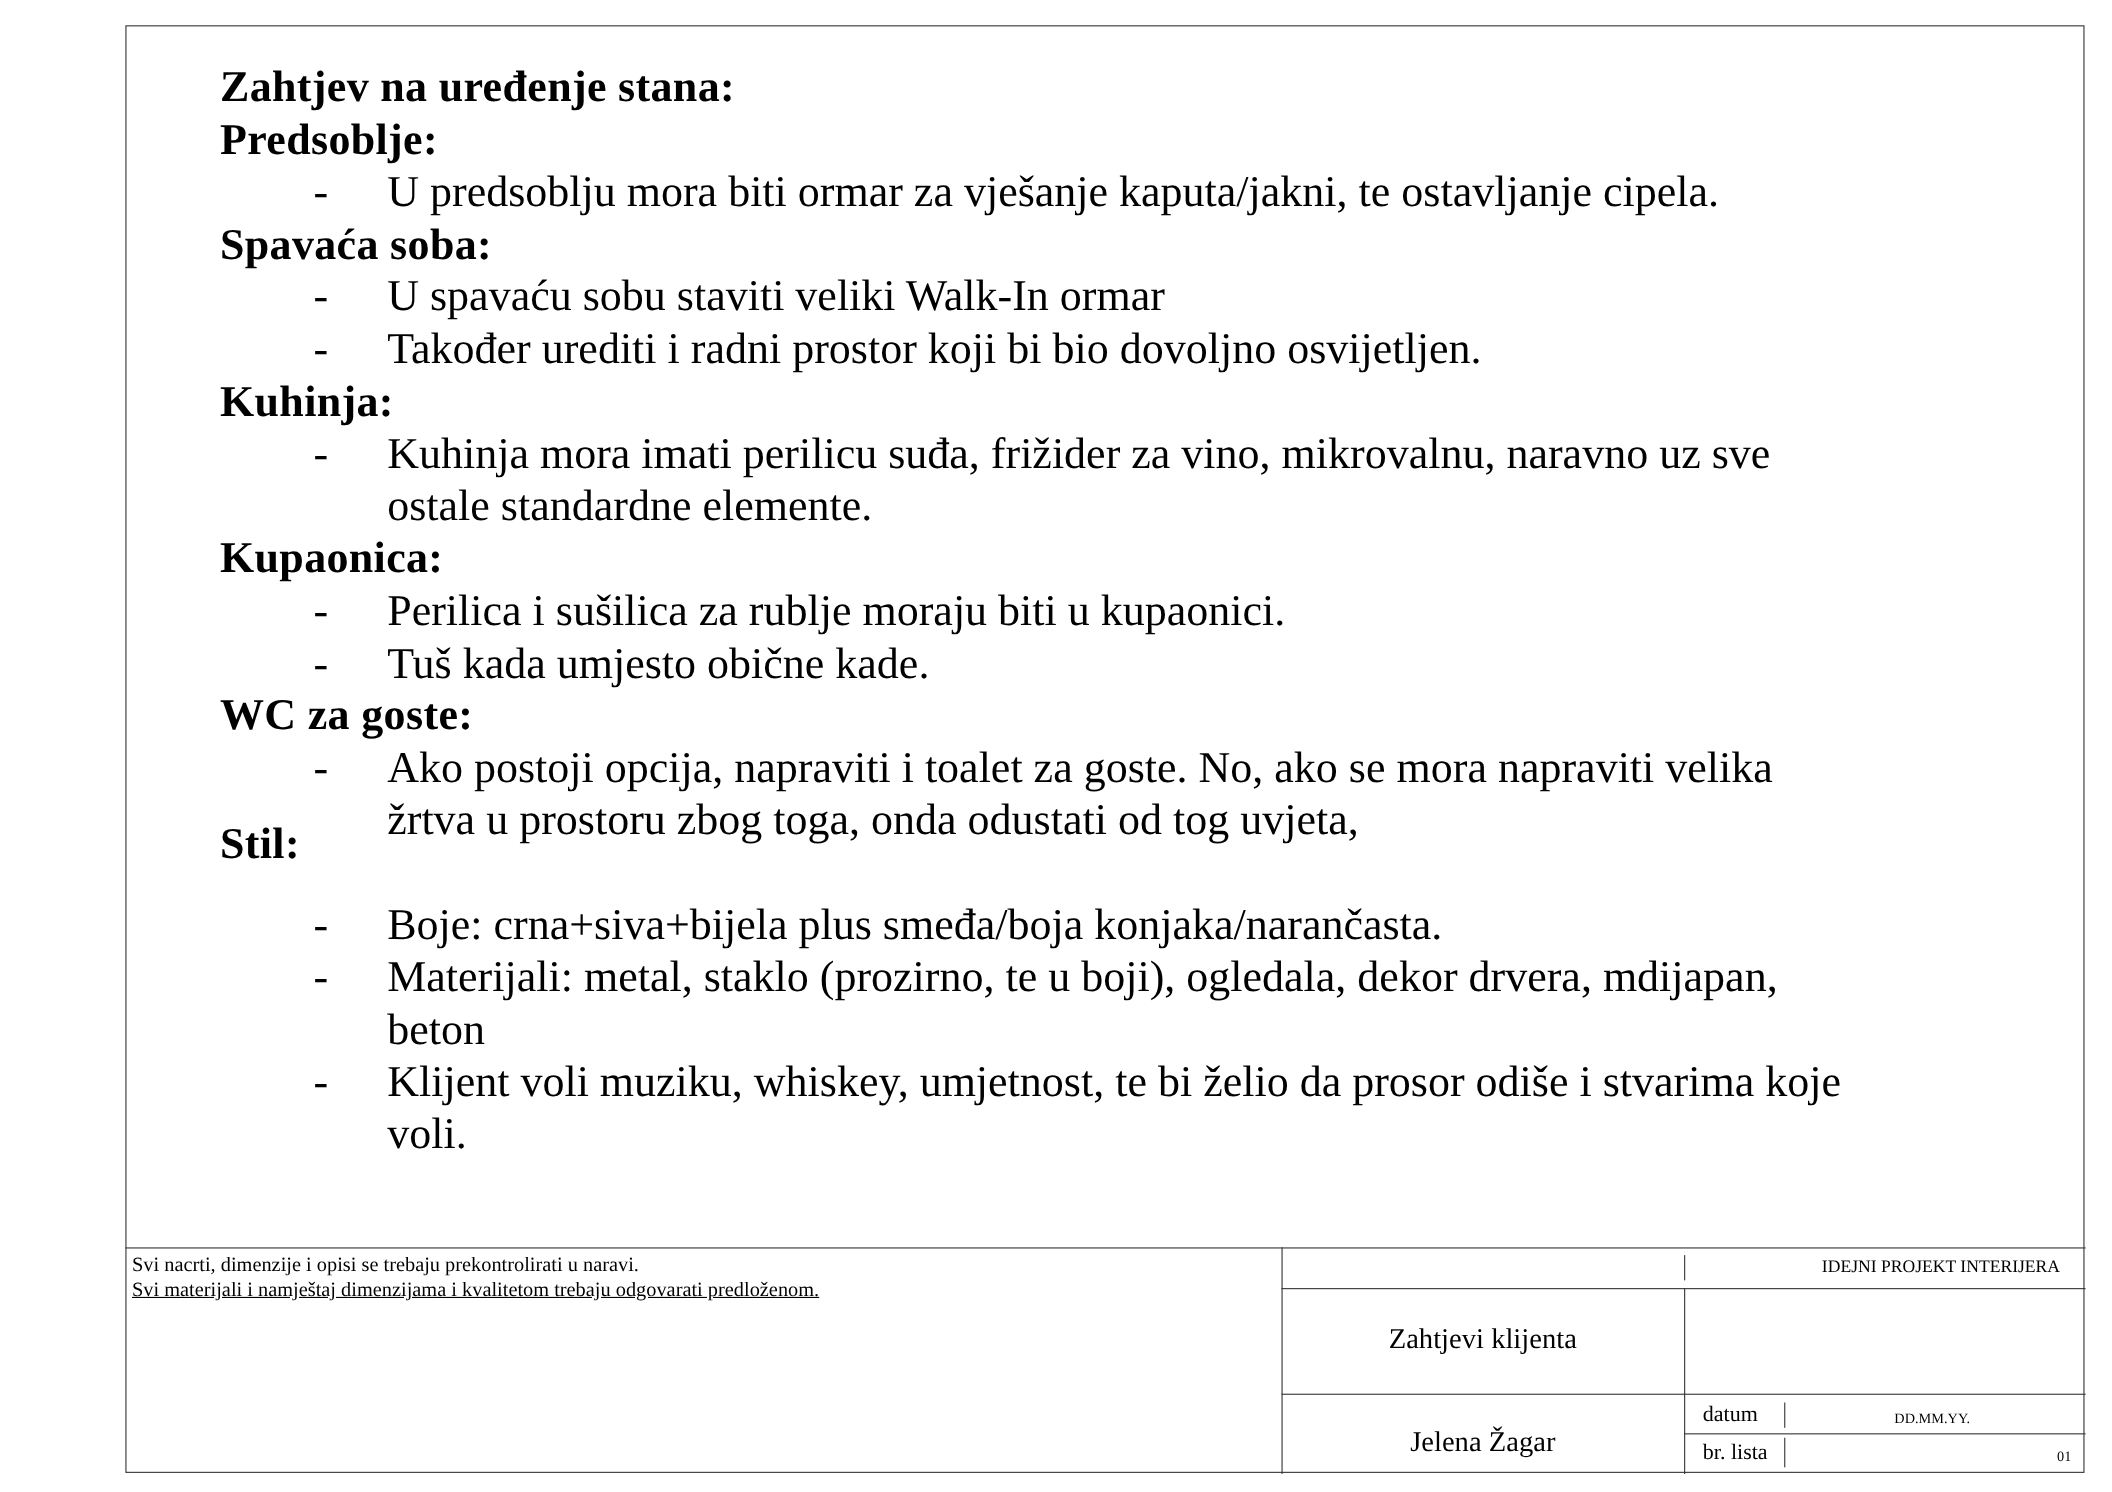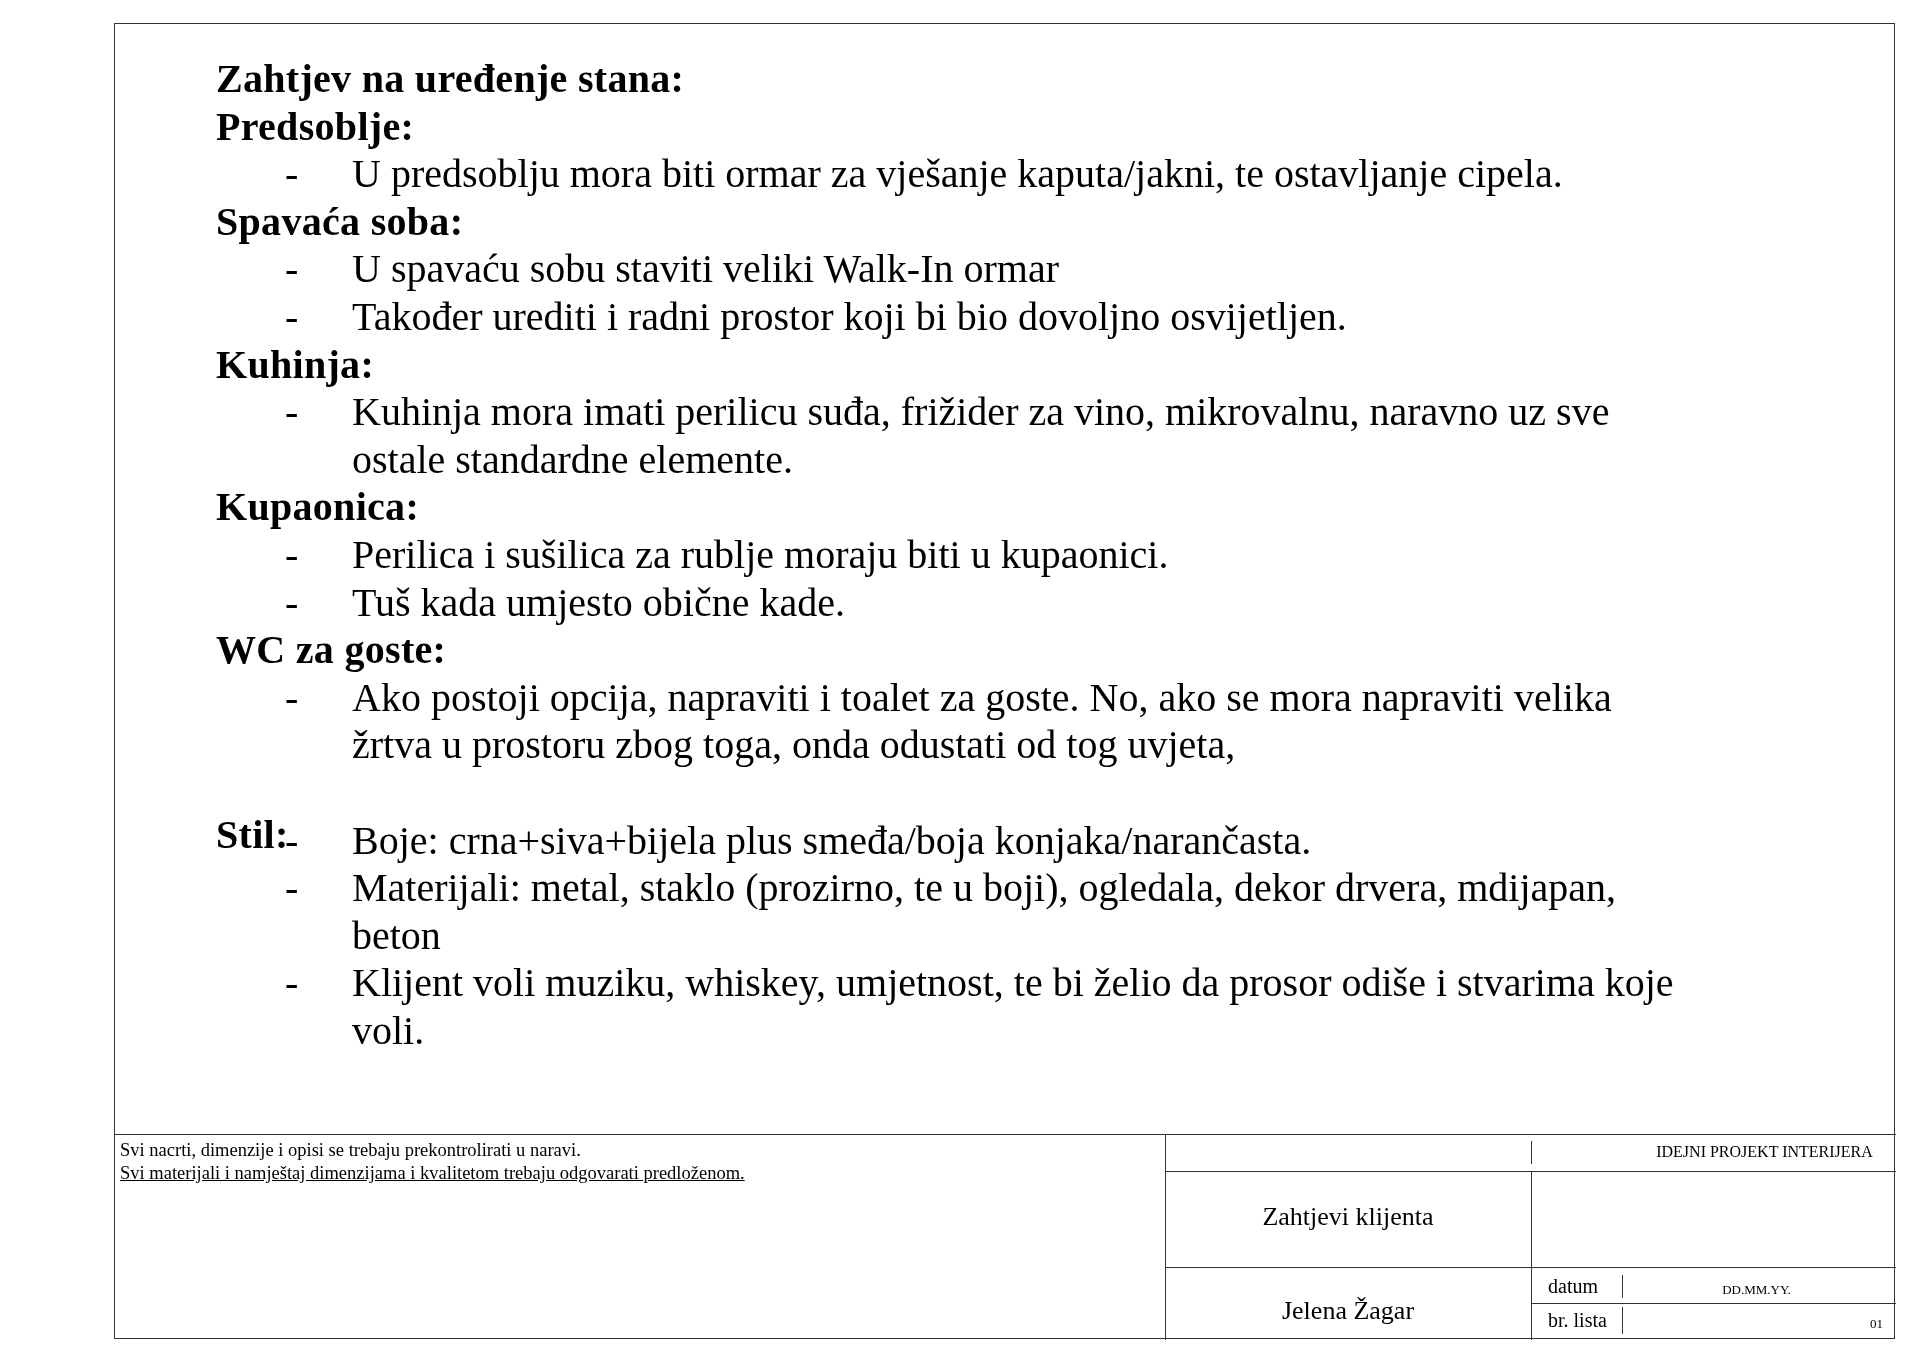--- a/index.html
+++ b/index.html
@@ -2,21 +2,21 @@
 <html><head>
   <meta charset="utf-8">
   <style>
     html, body { margin: 0; padding: 0; background: #ffffff; }
     body { width: 1920px; height: 1356px; position: relative; overflow: hidden;
            font-family: "Liberation Serif", "DejaVu Serif", serif; color: #000; }
     .frame { position: absolute; left: 114px; top: 23px; width: 1781px; height: 1316px;
              border: 1.5px solid #333; box-sizing: border-box; }
     .body-text { position: absolute; left: 200px; top: 55px; width: 1680px; }
     .line { position: absolute; left: 0; white-space: nowrap; font-size: 40px; line-height: 48px; height: 48px; }
-    .heading { font-weight: bold; letter-spacing: 0.3px; margin-left: 16px; }
+    .heading { font-weight: bold; letter-spacing: 0.3px; }
     .bullet-dash { position: absolute; left: 85px; }
     .bullet-text { position: absolute; left: 152px; text-align: right; }
     .hline { position: absolute; height: 0; border-top: 1.5px solid #333; }
     .vline { position: absolute; width: 0; border-left: 1.5px solid #333; }
     .small { position: absolute; font-size: 18.5px; line-height: 24px; white-space: nowrap; }
     .cell-center { position: absolute; text-align: center; font-size: 26px; white-space: nowrap; }
     .tiny { position: absolute; font-size: 13px; white-space: nowrap; text-align: right; }
     .label { position: absolute; font-size: 20px; white-space: nowrap; }
   </style>
 </head>
@@ -58,21 +58,21 @@
       <span class="bullet-text">Tuš kada umjesto obične kade.</span>
     </div>
     <div class="line heading" style="top: 571.2px;">WC za goste:</div>
     <div class="line" style="top: 618.8px;">
       <span class="bullet-dash">-</span>
       <span class="bullet-text">Ako postoji opcija, napraviti i toalet za goste. No, ako se mora napraviti velika</span>
     </div>
     <div class="line" style="top: 666.4px;">
       <span class="bullet-text">žrtva u prostoru zbog toga, onda odustati od tog uvjeta,</span>
     </div>
-    <div class="line heading" style="top: 756px;">Stil:</div>
+    <div class="line heading" style="top: 688px;">Stil:</div>
     <div class="line" style="top: 761.6px;">
       <span class="bullet-dash">-</span>
       <span class="bullet-text">Boje: crna+siva+bijela plus smeđa/boja konjaka/narančasta.</span>
     </div>
     <div class="line" style="top: 809.2px;">
       <span class="bullet-dash">-</span>
       <span class="bullet-text">Materijali: metal, staklo (prozirno, te u boji), ogledala, dekor drvera, mdijapan,</span>
     </div>
     <div class="line" style="top: 856.8px;">
       <span class="bullet-text">beton</span>

